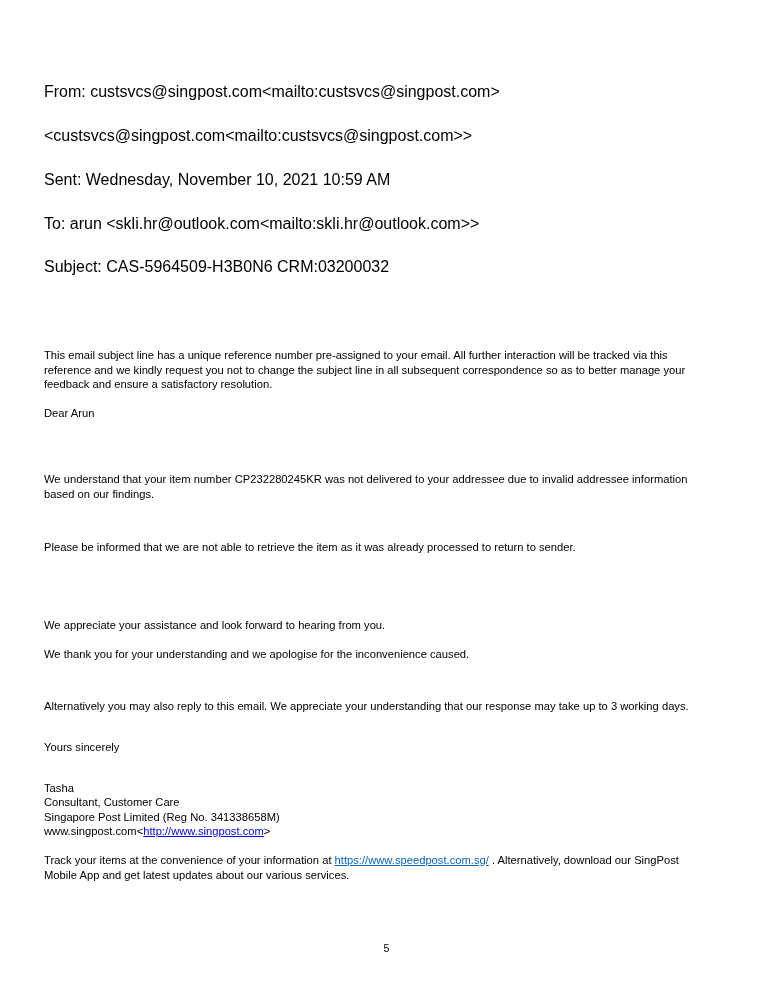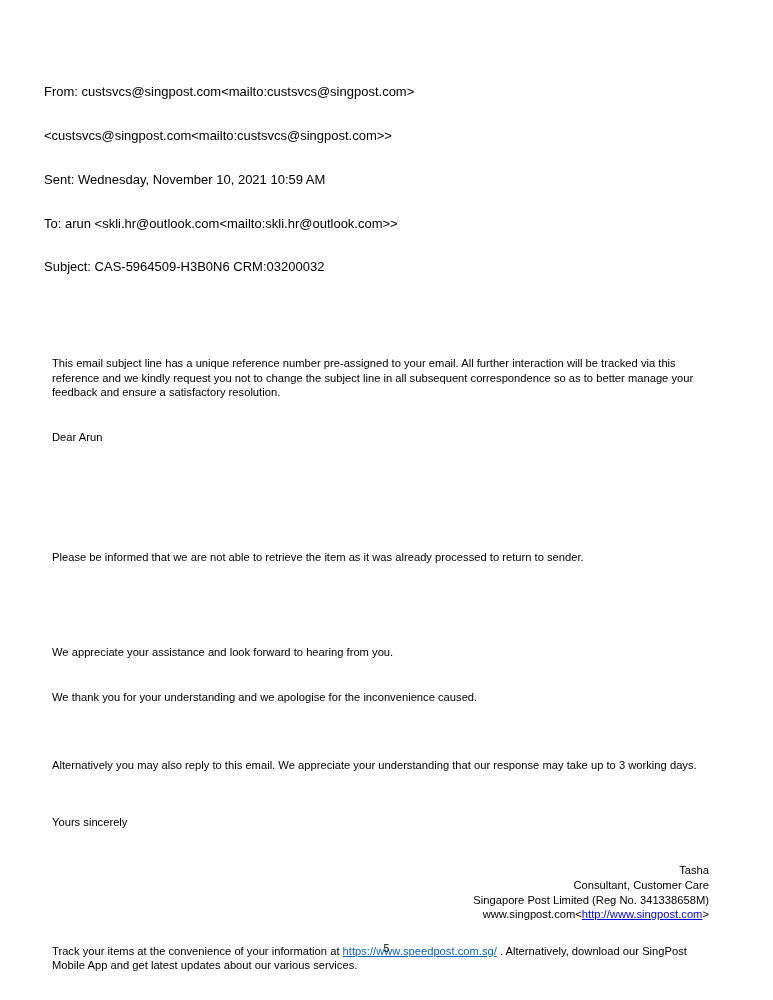--- a/index.html
+++ b/index.html
@@ -16,46 +16,45 @@
   }
   .page {
     position: relative;
     width: 773px;
     height: 1000px;
     box-sizing: border-box;
     padding: 56px 64px 0 44px;
     background: #ffffff;
   }
   .header-block {
-    font-size: 13px;
+    font-size: 16px;
     line-height: 14.6px;
     color: #000;
     margin: 0 0 0 0;
     white-space: pre-wrap;
   }
   .header-line {
     display: block;
   }
   .body-text {
     font-size: 11.2px;
     line-height: 14.6px;
     color: #000;
   }
   .para {
-    margin: 8px;
+    margin: 0;
     padding: 0;
   }
   .spacer-sm { height: 14px; }
   .spacer-md { height: 26px; }
   .spacer-lg { height: 38px; }
   .gap-after-header { height: 44px; }
   .sig-block {
     font-size: 11.2px;
     line-height: 14.6px;
-    text-align: right;
   }
   .sig-line { display: block; }
   a.link {
     color: #0000ee;
     text-decoration: underline;
   }
   a.link-blue {
     color: #0563c1;
     text-decoration: underline;
   }
@@ -90,20 +89,21 @@
 
     <div class="spacer-sm"></div>
 
     <p class="para">Dear Arun</p>
 
     <div class="spacer-sm"></div>
 
 
     <div class="spacer-lg"></div>
 
+    <p class="para">We understand that your item number CP232280245KR was not delivered to your addressee due to invalid addressee information based on our findings.</p>
 
     <div class="spacer-lg"></div>
 
     <p class="para">Please be informed that we are not able to retrieve the item as it was already processed to return to sender.</p>
 
     <div class="spacer-lg"></div>
 
 
     <div class="spacer-md"></div>
 

